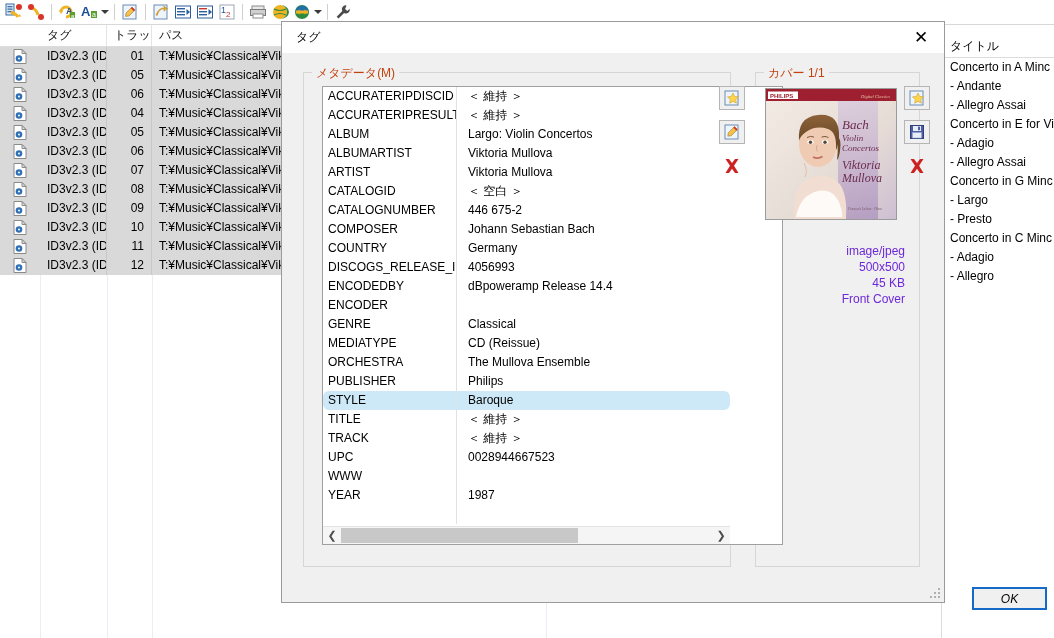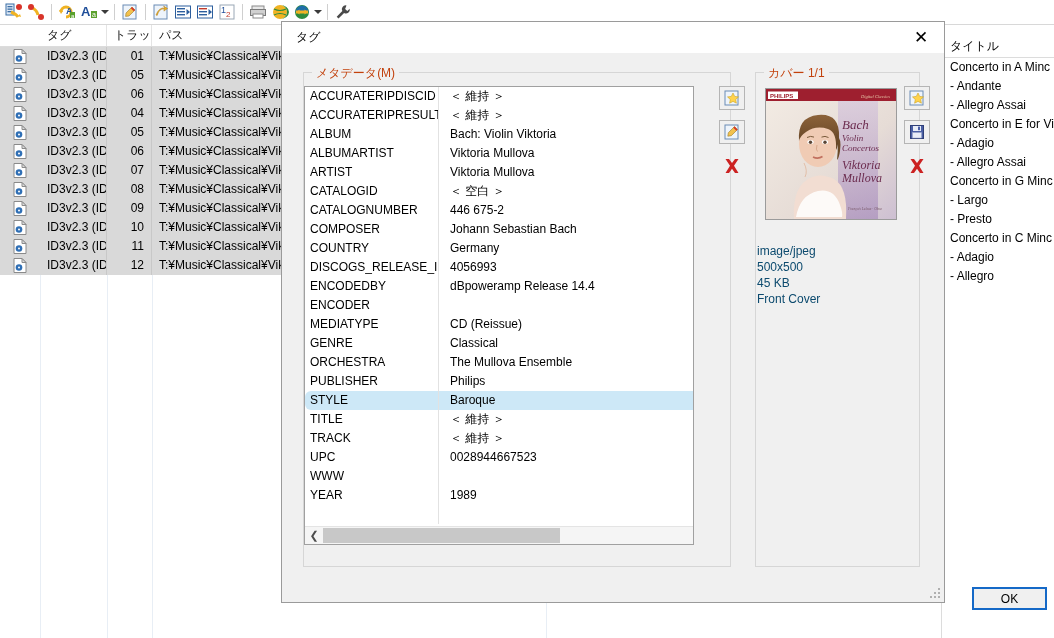--- a/index.html
+++ b/index.html
@@ -141,22 +141,22 @@
     position: absolute; top: -8px; left: 8px;
     background: #f0f0f0; padding: 0 4px;
     font-size: 12px; color: #c2410c;
   }
 
   #gb-meta { left: 21px; top: 50px; width: 428px; height: 495px; }
   #gb-cover { left: 473px; top: 50px; width: 165px; height: 495px; }
 
   
   #meta-list {
-    position: absolute; left: 22px; top: 64px;
-    width: 390px; height: 459px;
+    position: absolute; left: 40px; top: 64px;
+    width: 461px; height: 459px;
     background: #ffffff;
     border: 1px solid #a0a0a0;
     overflow: hidden;
   }
   #meta-inner { position: absolute; left: 0; top: 0; width: 407px; }
   .meta-row {
     height: 19px; display: flex; align-items: center;
     font-size: 12px;
   }
   .meta-row.sel { background: #cde8f7; border-radius: 6px; }
@@ -209,30 +209,30 @@
 
   
   #cover-img {
     position: absolute; left: 765px; top: 88px;
     width: 132px; height: 132px;
     border: 1px solid #9b9b9b;
     overflow: hidden; background: #efe6df;
   }
   #cover-info {
     position: absolute; left: 757px; top: 243px;
-    width: 148px; text-align: left;
-    font-size: 12px; line-height: 16px; color: #0c4a6e;
+    width: 148px; text-align: right;
+    font-size: 12px; line-height: 16px; color: #6d28d9;
   }
 
   
   .dbtn {
     position: absolute; height: 23px;
     background: #f0f0f0; border: 1px solid #adadad;
     font-size: 12px; color: #000;
-    display: flex; align-items: center; justify-content: center;
+    display: flex; align-items: center; justify-content: center; font-style: italic;
   }
   .dbtn.primary { border: 2px solid #1569c7; background: #f0f0f0; }
 
   #btn-ok { left: 690px; top: 565px; width: 75px; }
 
   #resize-grip {
     position: absolute; right: 2px; bottom: 2px;
     width: 12px; height: 12px;
   }
   #resize-grip i {
@@ -591,21 +591,21 @@
         <div class="meta-row">
           <div class="meta-key">ACCURATERIPDISCID</div>
           <div class="meta-val">＜ 維持 ＞</div>
         </div>
         <div class="meta-row">
           <div class="meta-key">ACCURATERIPRESULT</div>
           <div class="meta-val">＜ 維持 ＞</div>
         </div>
         <div class="meta-row">
           <div class="meta-key">ALBUM</div>
-          <div class="meta-val">Bach: Violin Viktoria</div>
+          <div class="meta-val">Largo: Violin Concertos</div>
         </div>
         <div class="meta-row">
           <div class="meta-key">ALBUMARTIST</div>
           <div class="meta-val">Viktoria Mullova</div>
         </div>
         <div class="meta-row">
           <div class="meta-key">ARTIST</div>
           <div class="meta-val">Viktoria Mullova</div>
         </div>
         <div class="meta-row">
@@ -630,26 +630,26 @@
         </div>
         <div class="meta-row">
           <div class="meta-key">ENCODEDBY</div>
           <div class="meta-val">dBpoweramp Release 14.4</div>
         </div>
         <div class="meta-row">
           <div class="meta-key">ENCODER</div>
           <div class="meta-val"></div>
         </div>
         <div class="meta-row">
+          <div class="meta-key">GENRE</div>
+          <div class="meta-val">Classical</div>
+        </div>
+        <div class="meta-row">
           <div class="meta-key">MEDIATYPE</div>
           <div class="meta-val">CD (Reissue)</div>
-        </div>
-        <div class="meta-row">
-          <div class="meta-key">GENRE</div>
-          <div class="meta-val">Classical</div>
         </div>
         <div class="meta-row">
           <div class="meta-key">ORCHESTRA</div>
           <div class="meta-val">The Mullova Ensemble</div>
         </div>
         <div class="meta-row">
           <div class="meta-key">PUBLISHER</div>
           <div class="meta-val">Philips</div>
         </div>
         <div class="meta-row sel">
@@ -666,21 +666,21 @@
         </div>
         <div class="meta-row">
           <div class="meta-key">UPC</div>
           <div class="meta-val">0028944667523</div>
         </div>
         <div class="meta-row">
           <div class="meta-key">WWW</div>
         </div>
         <div class="meta-row">
           <div class="meta-key">YEAR</div>
-          <div class="meta-val">1989</div>
+          <div class="meta-val">1987</div>
         </div>
       </div>
     <div id="meta-hsb">
       <div class="sb-arrow">❮</div>
       <div id="meta-hsb-track">
         <div id="meta-hsb-thumb"></div>
       </div>
       <div class="sb-arrow">❯</div>
     </div>
   </div>

